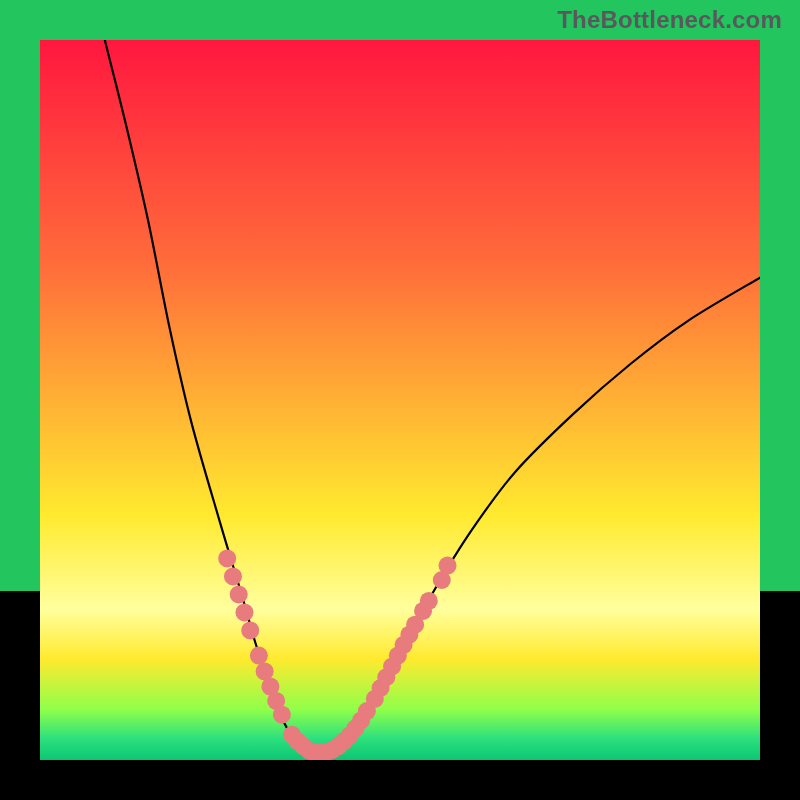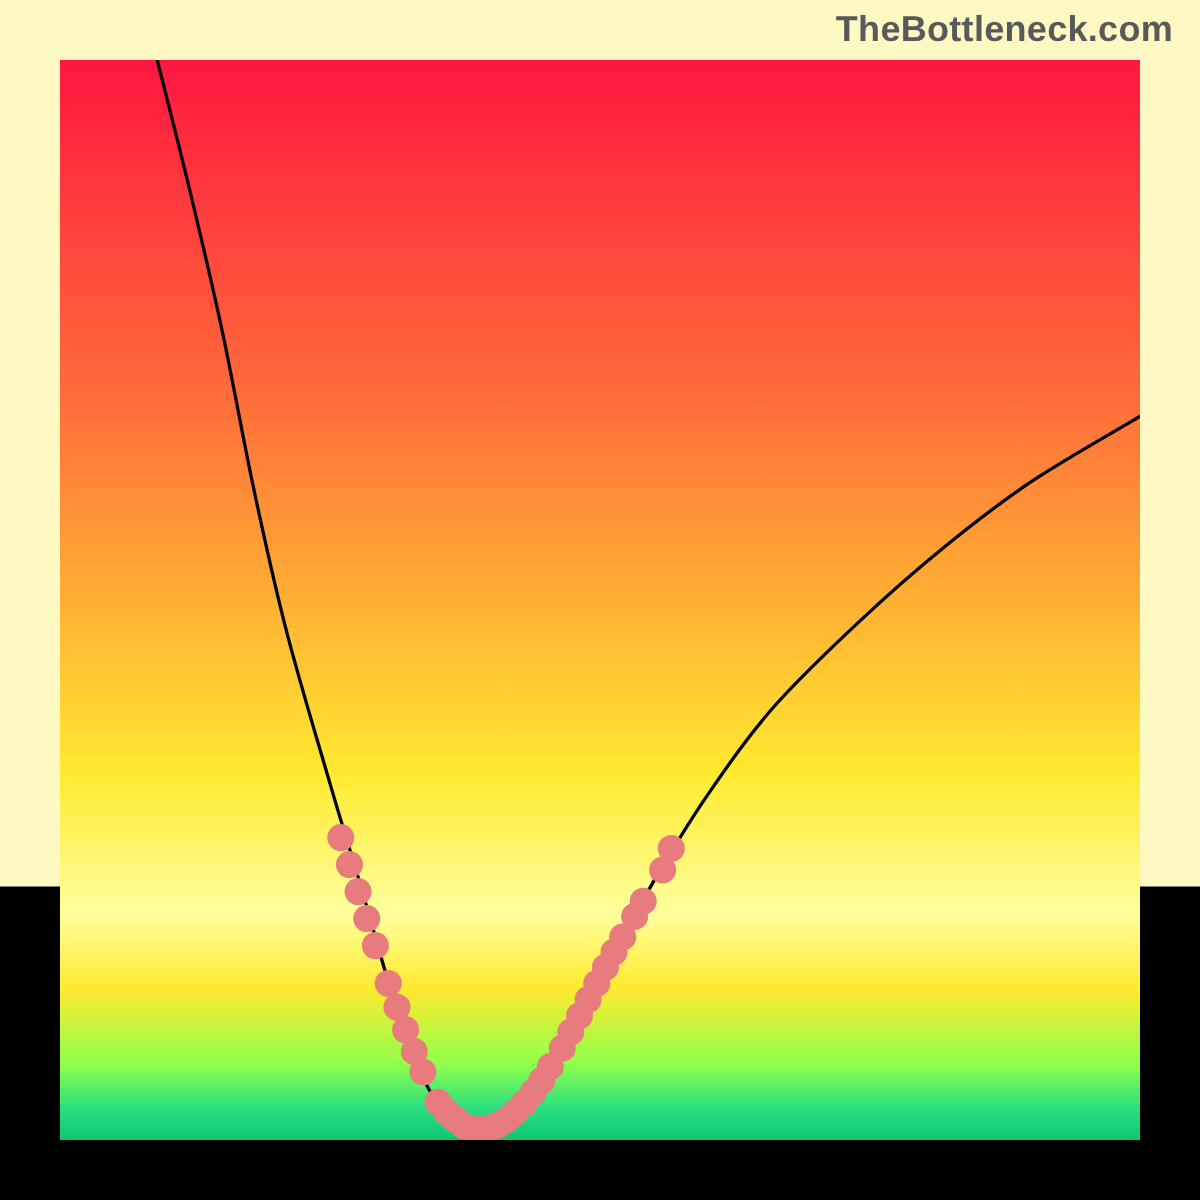--- a/index.html
+++ b/index.html
@@ -7,21 +7,21 @@
   padding: 0;
   width: 800px;
   height: 800px;
   background: #000000;
   overflow: hidden;
 }
 .stage {
   position: relative;
   width: 800px;
   height: 591px;
-  background: #fef9c3;
+  background: #22c55e;
 }
 .plot {
   position: absolute;
   left: 40px;
   top: 40px;
   width: 720px;
   height: 720px;
 }
 .gradient {
   position: absolute;

